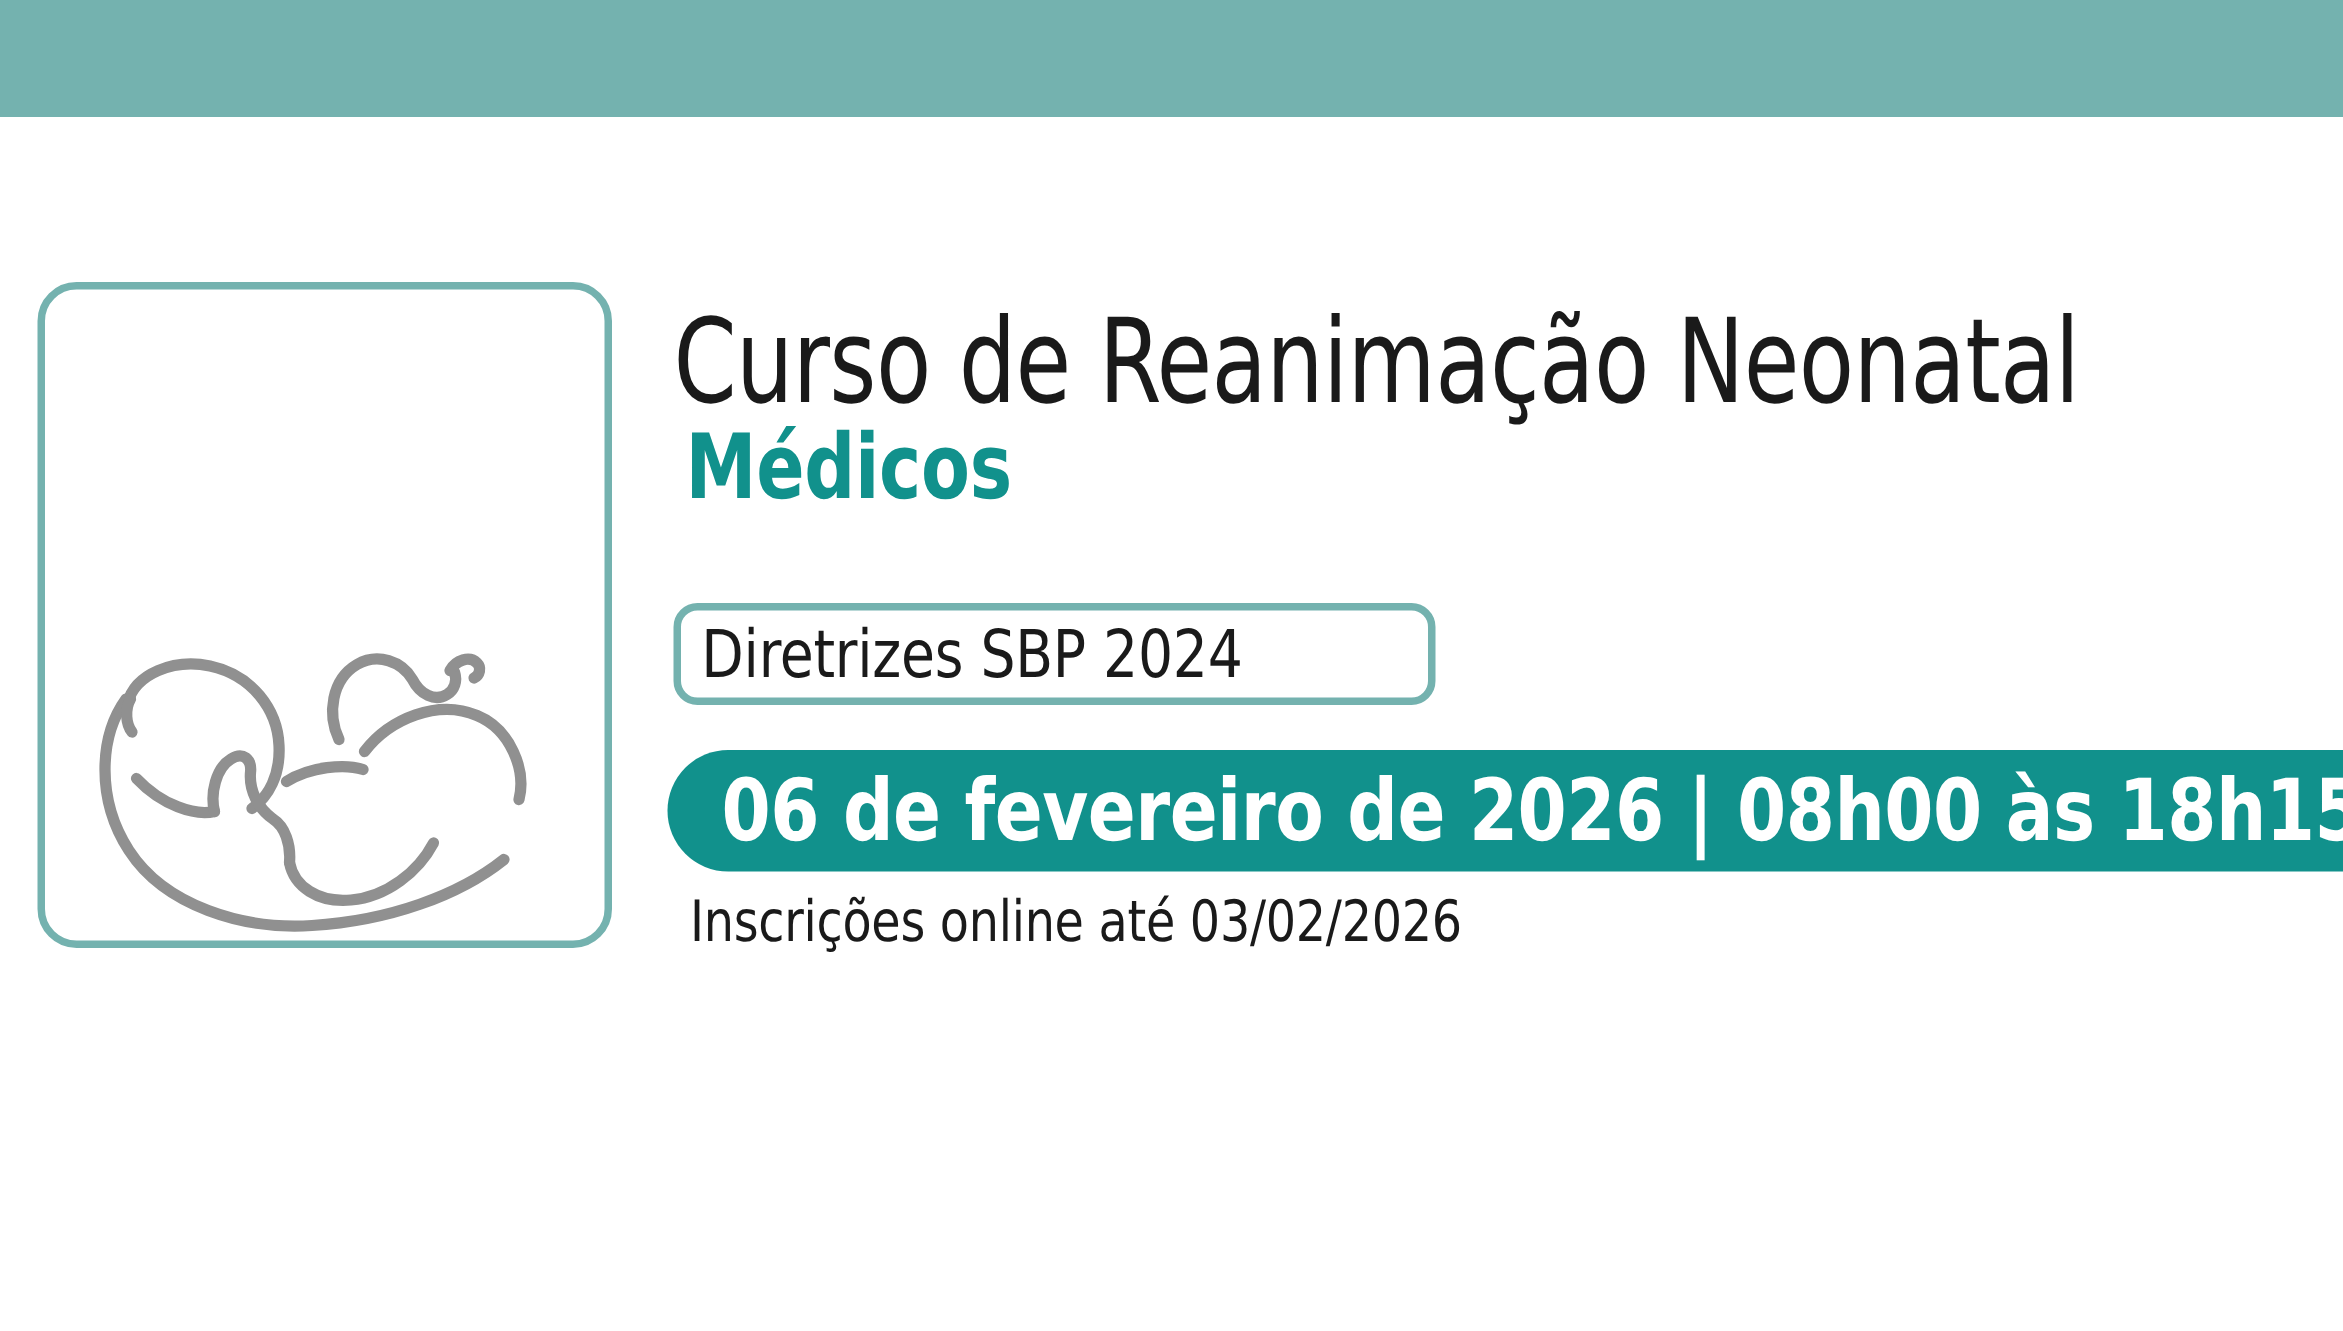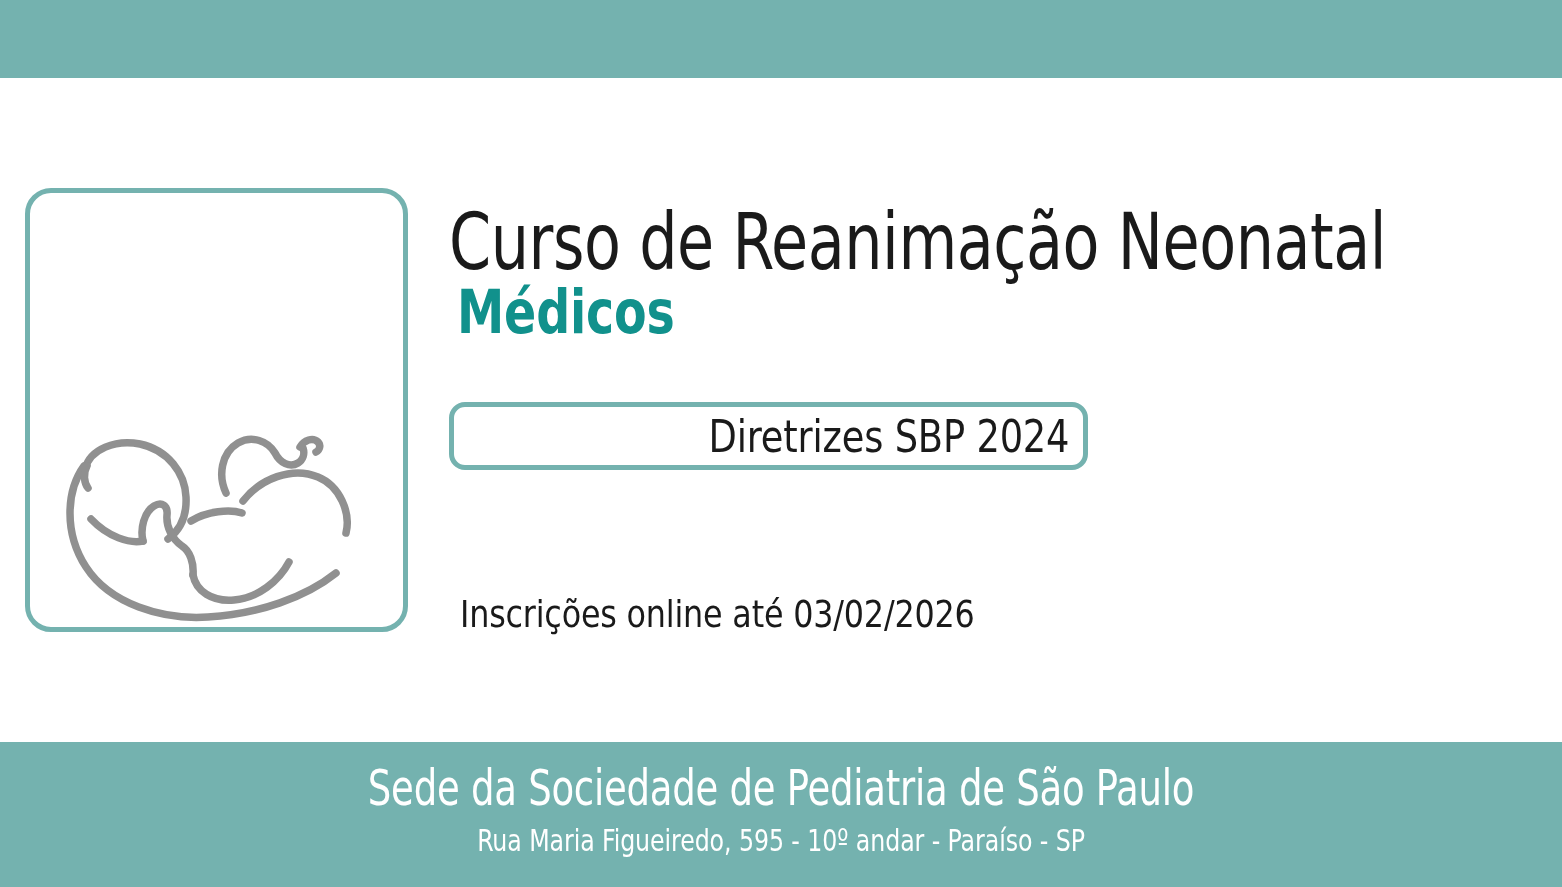--- a/index.html
+++ b/index.html
@@ -157,29 +157,29 @@
     transform: scaleX(0.88);
     transform-origin: left top;
     line-height: 1.0;
   }
 
   
   .guidelines-box {
     position: absolute;
     left: 449px;
     top: 402px;
-    width: 639px;
+    width: 508px;
     height: 68px;
     border: 5px solid #74b2af;
     border-radius: 16px;
     background: #ffffff;
     box-sizing: border-box;
     display: flex;
     align-items: center;
-    justify-content: flex-end;
+    justify-content: flex-start;
   }
   .guidelines-text {
     font-family: "DejaVu Sans Condensed", "Liberation Sans Narrow", "Liberation Sans", sans-serif;
     font-stretch: condensed;
     font-size: 44px;
     font-weight: 400;
     color: #1a1a1a;
     letter-spacing: -0.2px;
     white-space: nowrap;
     transform: scaleX(0.93);
@@ -262,21 +262,20 @@
     </svg>
   </div>
 
   <div class="title-main">Curso de Reanimação Neonatal</div>
   <div class="title-sub">Médicos</div>
 
   <div class="guidelines-box">
     <span class="guidelines-text">Diretrizes SBP 2024</span>
   </div>
 
+  <div class="date-banner">
+    <span class="date-text">06 de fevereiro de 2026  | 08h00 às 18h15</span>
+  </div>
 
   <div class="registration">Inscrições online até 03/02/2026</div>
 
-  <div class="footerbar">
-    <div class="footer-title">Sede da Sociedade de Pediatria de São Paulo</div>
-    <div class="footer-sub">Rua Maria Figueiredo, 595 - 10º andar - Paraíso - SP</div>
-  </div>
 
 </div>
 
 </body></html>

